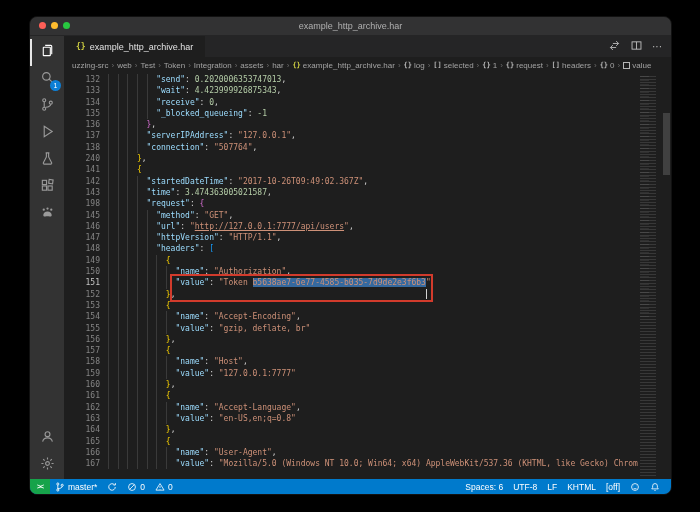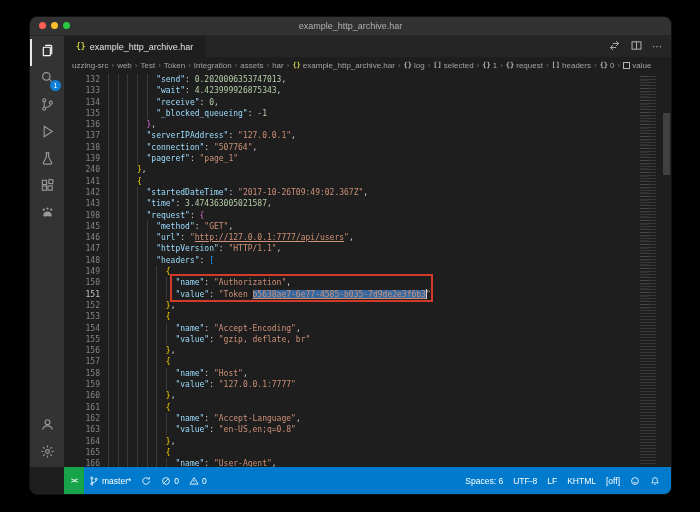--- a/index.html
+++ b/index.html
@@ -49,35 +49,35 @@
   .ct{flex:1;position:relative;white-space:pre;overflow:hidden;}
   .ig{position:absolute;top:0;bottom:0;width:1px;background:#3a3a3a;}
   .tk-k{color:var(--c-key,#9cdcfe);}
   .tk-s{color:var(--c-string,#ce9178);}
   .tk-u{color:var(--c-string,#ce9178);text-decoration:underline;}
   .tk-num{color:var(--c-number,#b5cea8);}
   .tk-p{color:var(--c-punctuation,#d4d4d4);}
   .tk-bg{color:var(--c-brace_gold,#ffd700);}
   .tk-bo{color:var(--c-brace_orchid,#da70d6);}
   .tk-bb{color:var(--c-brace_blue,#179fff);}
-  .tk-sel{color:var(--c-string,#ce9178);background:var(--c-selection,#35699f);text-decoration:underline;}
+  .tk-sel{color:var(--c-string,#ce9178);background:var(--c-selection,#35699f);}
   .anno{position:absolute;left:calc(44px + 14ch - 5px);width:calc(52ch + 12px);
     border:2px solid var(--c-annotation,#d23b2c);pointer-events:none;z-index:5;box-sizing:border-box;}
   .caret{position:absolute;left:calc(44px + 66ch);width:1px;height:10px;background:#d4d4d4;z-index:6;}
   
   .minimap{width:24px;flex:0 0 auto;position:relative;background:#1e1e1e;}
   .minimap::before{content:"";position:absolute;left:2px;right:6px;top:3px;bottom:3px;
     background:repeating-linear-gradient(to bottom, rgba(205,205,205,0.15) 0 1px, transparent 1px 3px);}
   .minimap::after{content:"";position:absolute;left:2px;width:9px;top:3px;bottom:40%;
     background:repeating-linear-gradient(to bottom, rgba(205,205,205,0.10) 0 1px, transparent 1px 4px);}
   .scrollbar{width:9px;flex:0 0 auto;position:relative;}
   .thumb{position:absolute;left:1px;right:1px;top:40px;height:62px;background:rgba(121,121,121,0.38);}
   
-  .statusbar{height:27px;background:var(--c-accent,#007acc);display:flex;align-items:flex-start;
-    font-size:8.5px;color:#ffffff;flex:0 0 auto;overflow:hidden;margin-left:34px;}
+  .statusbar{height:15px;background:var(--c-accent,#007acc);display:flex;align-items:flex-start;
+    font-size:8.5px;color:#ffffff;flex:0 0 auto;overflow:hidden;}
   .sb-left{display:flex;align-items:center;height:100%;}
   .sb-right{margin-left:auto;display:flex;align-items:center;height:100%;padding-right:6px;}
   .sb-item{display:flex;align-items:center;gap:3px;padding:0 5px;height:100%;cursor:pointer;white-space:nowrap;}
   .sb-item.remote{background:var(--c-status_remote,#16a34a);width:20px;justify-content:center;padding:0;
     font-weight:bold;font-size:7px;letter-spacing:-1px;}
   .sb-item svg{display:block;}
 </style>
 </head>
 <body>
 
@@ -252,21 +252,20 @@
       <div class="editor-area">
         <div class="code-scroll">
           <div class="lines" id="lines">
               <div class="cl"><span class="ln">132</span><span class="ct"><span class="ig" style="left: 0ch;"></span><span class="ig" style="left: 2ch;"></span><span class="ig" style="left: 4ch;"></span><span class="ig" style="left: 6ch;"></span><span class="ig" style="left: 8ch;"></span><span class="tk-p">          </span><span class="tk-k">"send"</span><span class="tk-p">: </span><span class="tk-num">0.2020006353747013</span><span class="tk-p">,</span></span></div>
               <div class="cl"><span class="ln">133</span><span class="ct"><span class="ig" style="left: 0ch;"></span><span class="ig" style="left: 2ch;"></span><span class="ig" style="left: 4ch;"></span><span class="ig" style="left: 6ch;"></span><span class="ig" style="left: 8ch;"></span><span class="tk-p">          </span><span class="tk-k">"wait"</span><span class="tk-p">: </span><span class="tk-num">4.423999926875343</span><span class="tk-p">,</span></span></div>
               <div class="cl"><span class="ln">134</span><span class="ct"><span class="ig" style="left: 0ch;"></span><span class="ig" style="left: 2ch;"></span><span class="ig" style="left: 4ch;"></span><span class="ig" style="left: 6ch;"></span><span class="ig" style="left: 8ch;"></span><span class="tk-p">          </span><span class="tk-k">"receive"</span><span class="tk-p">: </span><span class="tk-num">0</span><span class="tk-p">,</span></span></div>
               <div class="cl"><span class="ln">135</span><span class="ct"><span class="ig" style="left: 0ch;"></span><span class="ig" style="left: 2ch;"></span><span class="ig" style="left: 4ch;"></span><span class="ig" style="left: 6ch;"></span><span class="ig" style="left: 8ch;"></span><span class="tk-p">          </span><span class="tk-k">"_blocked_queueing"</span><span class="tk-p">: </span><span class="tk-num">-1</span></span></div>
               <div class="cl"><span class="ln">136</span><span class="ct"><span class="ig" style="left: 0ch;"></span><span class="ig" style="left: 2ch;"></span><span class="ig" style="left: 4ch;"></span><span class="ig" style="left: 6ch;"></span><span class="tk-p">        </span><span class="tk-bo">}</span><span class="tk-p">,</span></span></div>
               <div class="cl"><span class="ln">137</span><span class="ct"><span class="ig" style="left: 0ch;"></span><span class="ig" style="left: 2ch;"></span><span class="ig" style="left: 4ch;"></span><span class="ig" style="left: 6ch;"></span><span class="tk-p">        </span><span class="tk-k">"serverIPAddress"</span><span class="tk-p">: </span><span class="tk-s">"127.0.0.1"</span><span class="tk-p">,</span></span></div>
               <div class="cl"><span class="ln">138</span><span class="ct"><span class="ig" style="left: 0ch;"></span><span class="ig" style="left: 2ch;"></span><span class="ig" style="left: 4ch;"></span><span class="ig" style="left: 6ch;"></span><span class="tk-p">        </span><span class="tk-k">"connection"</span><span class="tk-p">: </span><span class="tk-s">"507764"</span><span class="tk-p">,</span></span></div>
-              <div class="cl"><span class="ln">139</span><span class="ct"><span class="ig" style="left: 0ch;"></span><span class="ig" style="left: 2ch;"></span><span class="ig" style="left: 4ch;"></span><span class="ig" style="left: 6ch;"></span><span class="tk-p">        </span><span class="tk-k">"pageref"</span><span class="tk-p">: </span><span class="tk-s">"page_1"</span></span></div>
               <div class="cl"><span class="ln">240</span><span class="ct"><span class="ig" style="left: 0ch;"></span><span class="ig" style="left: 2ch;"></span><span class="ig" style="left: 4ch;"></span><span class="tk-p">      </span><span class="tk-bg">}</span><span class="tk-p">,</span></span></div>
               <div class="cl"><span class="ln">141</span><span class="ct"><span class="ig" style="left: 0ch;"></span><span class="ig" style="left: 2ch;"></span><span class="ig" style="left: 4ch;"></span><span class="tk-p">      </span><span class="tk-bg">{</span></span></div>
               <div class="cl"><span class="ln">142</span><span class="ct"><span class="ig" style="left: 0ch;"></span><span class="ig" style="left: 2ch;"></span><span class="ig" style="left: 4ch;"></span><span class="ig" style="left: 6ch;"></span><span class="tk-p">        </span><span class="tk-k">"startedDateTime"</span><span class="tk-p">: </span><span class="tk-s">"2017-10-26T09:49:02.367Z"</span><span class="tk-p">,</span></span></div>
               <div class="cl"><span class="ln">143</span><span class="ct"><span class="ig" style="left: 0ch;"></span><span class="ig" style="left: 2ch;"></span><span class="ig" style="left: 4ch;"></span><span class="ig" style="left: 6ch;"></span><span class="tk-p">        </span><span class="tk-k">"time"</span><span class="tk-p">: </span><span class="tk-num">3.474363005021587</span><span class="tk-p">,</span></span></div>
               <div class="cl"><span class="ln">198</span><span class="ct"><span class="ig" style="left: 0ch;"></span><span class="ig" style="left: 2ch;"></span><span class="ig" style="left: 4ch;"></span><span class="ig" style="left: 6ch;"></span><span class="tk-p">        </span><span class="tk-k">"request"</span><span class="tk-p">: </span><span class="tk-bo">{</span></span></div>
               <div class="cl"><span class="ln">145</span><span class="ct"><span class="ig" style="left: 0ch;"></span><span class="ig" style="left: 2ch;"></span><span class="ig" style="left: 4ch;"></span><span class="ig" style="left: 6ch;"></span><span class="ig" style="left: 8ch;"></span><span class="tk-p">          </span><span class="tk-k">"method"</span><span class="tk-p">: </span><span class="tk-s">"GET"</span><span class="tk-p">,</span></span></div>
               <div class="cl"><span class="ln">146</span><span class="ct"><span class="ig" style="left: 0ch;"></span><span class="ig" style="left: 2ch;"></span><span class="ig" style="left: 4ch;"></span><span class="ig" style="left: 6ch;"></span><span class="ig" style="left: 8ch;"></span><span class="tk-p">          </span><span class="tk-k">"url"</span><span class="tk-p">: </span><span class="tk-s">"</span><span class="tk-u">http://127.0.0.1:7777/api/users</span><span class="tk-s">"</span><span class="tk-p">,</span></span></div>
               <div class="cl"><span class="ln">147</span><span class="ct"><span class="ig" style="left: 0ch;"></span><span class="ig" style="left: 2ch;"></span><span class="ig" style="left: 4ch;"></span><span class="ig" style="left: 6ch;"></span><span class="ig" style="left: 8ch;"></span><span class="tk-p">          </span><span class="tk-k">"httpVersion"</span><span class="tk-p">: </span><span class="tk-s">"HTTP/1.1"</span><span class="tk-p">,</span></span></div>
               <div class="cl"><span class="ln">148</span><span class="ct"><span class="ig" style="left: 0ch;"></span><span class="ig" style="left: 2ch;"></span><span class="ig" style="left: 4ch;"></span><span class="ig" style="left: 6ch;"></span><span class="ig" style="left: 8ch;"></span><span class="tk-p">          </span><span class="tk-k">"headers"</span><span class="tk-p">: </span><span class="tk-bb">[</span></span></div>
               <div class="cl"><span class="ln">149</span><span class="ct"><span class="ig" style="left: 0ch;"></span><span class="ig" style="left: 2ch;"></span><span class="ig" style="left: 4ch;"></span><span class="ig" style="left: 6ch;"></span><span class="ig" style="left: 8ch;"></span><span class="ig" style="left: 10ch;"></span><span class="tk-p">            </span><span class="tk-bg">{</span></span></div>

